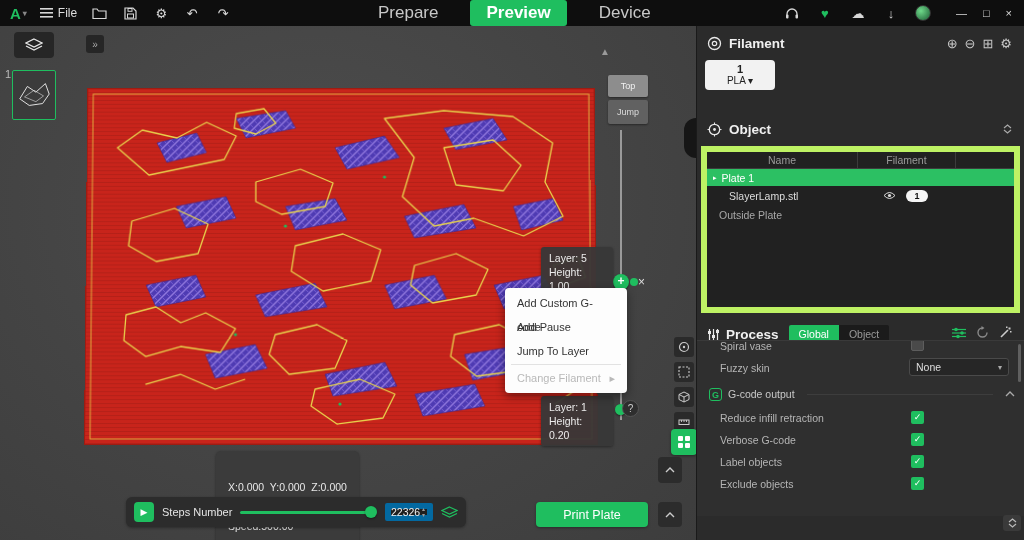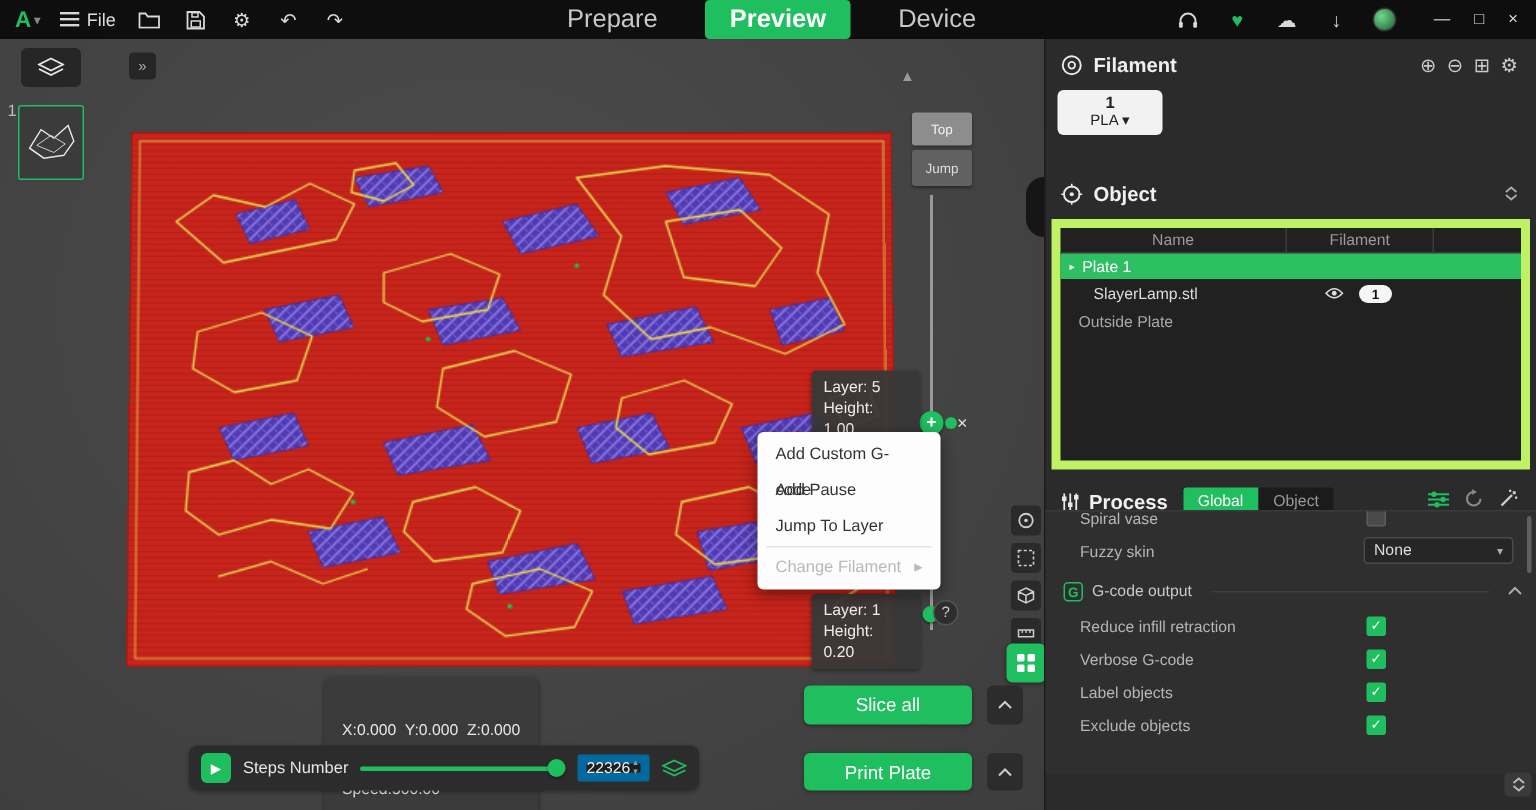--- a/index.html
+++ b/index.html
@@ -375,21 +375,20 @@
       </span>
     </div>
     <svg width="17" height="13">
         <g fill="none" stroke="#1fbe5f" stroke-width="1.2">
           <path d="M8.5 1 L16 4.5 L8.5 8 L1 4.5 Z"></path>
           <path d="M1 7.5 L8.5 11 L16 7.5"></path>
         </g>
       </svg>
   </div>
 
-  <div class="slice-btn">Slice all</div>
   <div class="slice-exp">
       <svg width="10" height="6">
         <polyline points="1,5 5,1 9,5" fill="none" stroke="#ccc" stroke-width="1.4"></polyline>
       </svg>
     </div>
   <div class="print-btn">Print Plate</div>
   <div class="print-exp">
       <svg width="10" height="6">
         <polyline points="1,5 5,1 9,5" fill="none" stroke="#ccc" stroke-width="1.4"></polyline>
       </svg>

